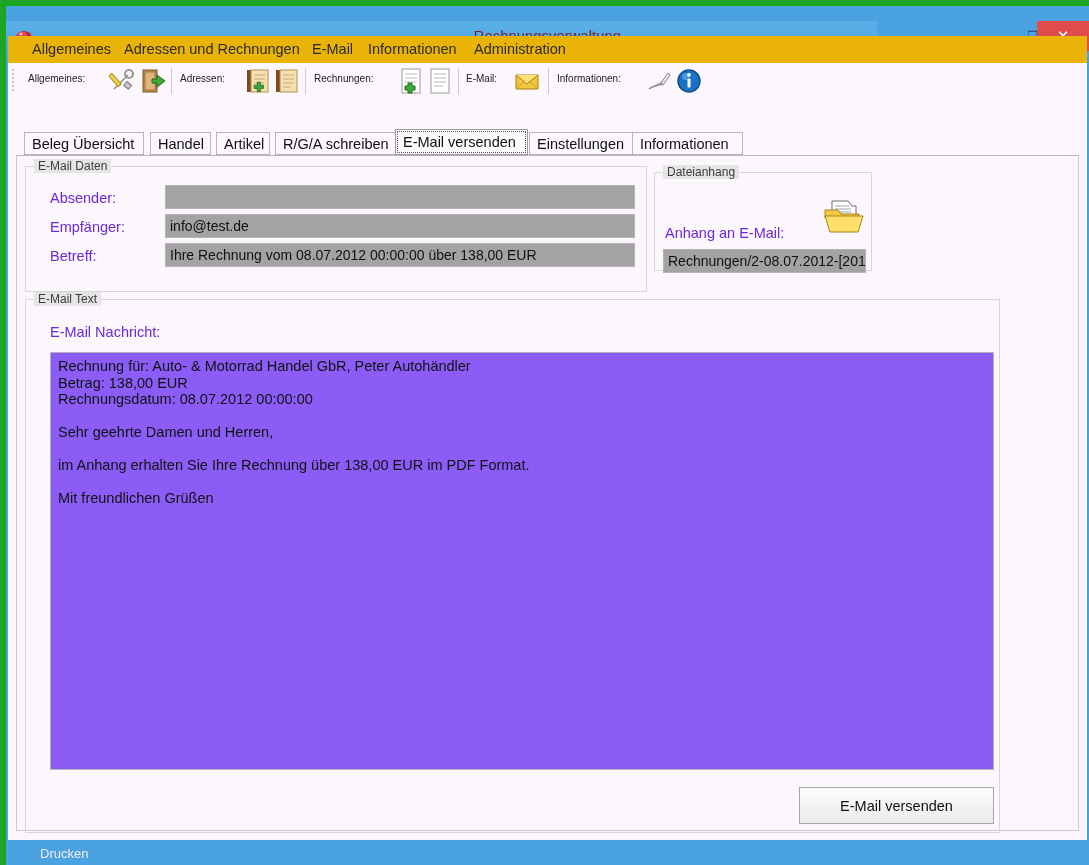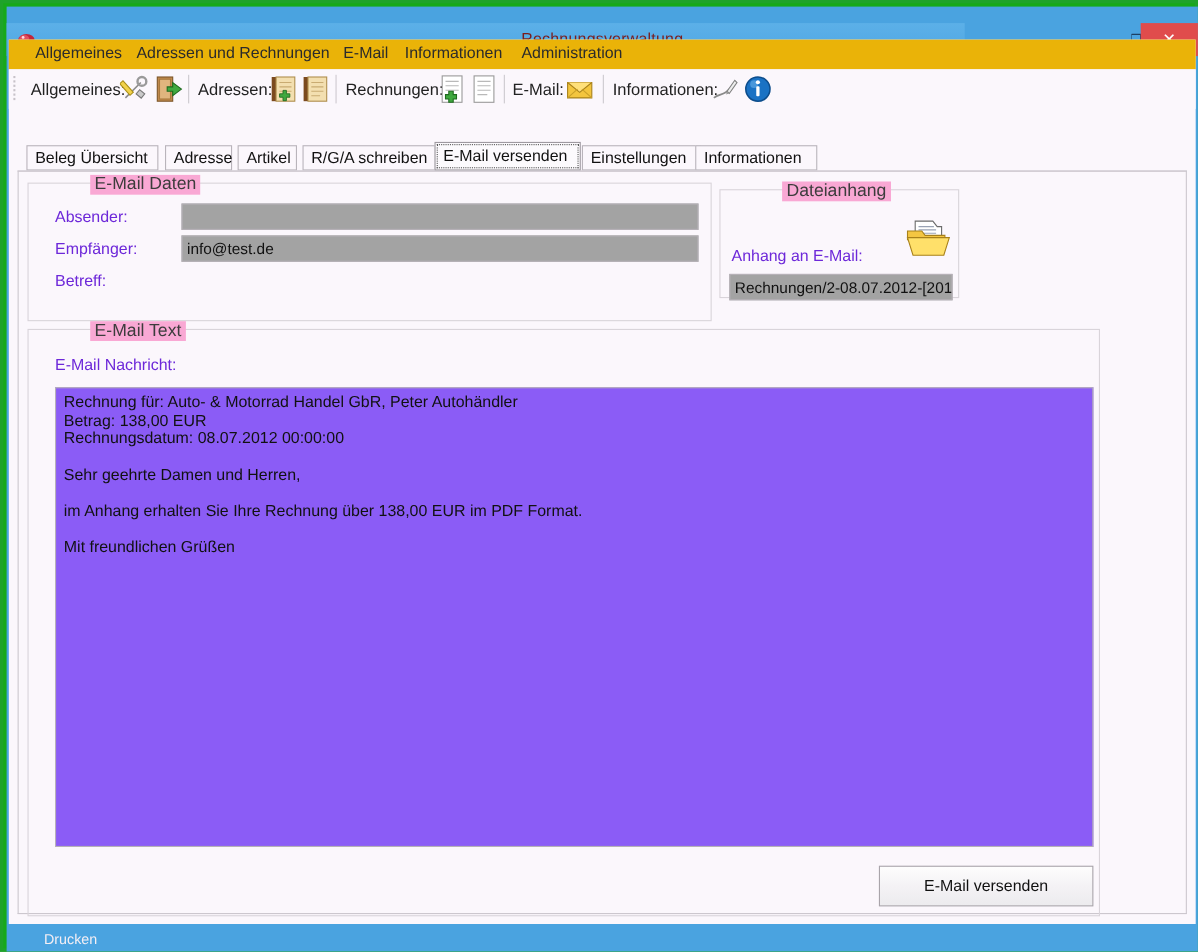--- a/index.html
+++ b/index.html
@@ -121,21 +121,21 @@
     background: #fbf7fc;
   }
   #grip-dots {
     position: absolute;
     left: 4px; top: 6px;
     width: 4px; height: 24px;
   }
   .tb-label {
     position: absolute;
     top: 10px;
-    font-size: 15px;
+    font-size: 10px;
     color: #222;
     white-space: nowrap;
   }
   .tb-icon {
     position: absolute;
     top: 4px;
     width: 28px;
     height: 28px;
   }
   .tb-sep {
@@ -193,26 +193,25 @@
   .groupbox {
     position: absolute;
     border: 1px solid #d9d4da;
     box-sizing: border-box;
     background: transparent;
   }
   .gb-title {
     position: absolute;
     top: -8px;
     left: 8px;
-    background: #f9a8d4;
+    background: #e5e5e5;
     padding: 0 4px;
-    font-size: 16px;
+    font-size: 12px;
     color: #3c3c3c;
     white-space: nowrap;
-    margin-left: 48px;
   }
 
   
   .field-label {
     position: absolute;
     font-size: 14.5px;
     color: #6d28d9;
     white-space: nowrap;
   }
   .textbox {
@@ -411,40 +410,41 @@
           <span class="tb-icon" style="left: 667px;"><svg width="28" height="28" viewBox="0 0 28 28">
               <circle cx="14" cy="14" r="11" fill="#1a72c4" stroke="#0d4d8c" stroke-width="1.4"></circle>
               <circle cx="10.5" cy="9.5" r="3.5" fill="#6fb6ee" opacity=".55"></circle>
               <rect x="12.5" y="11.5" width="3" height="9" rx="1" fill="#ffffff"></rect>
               <circle cx="14" cy="7.8" r="1.9" fill="#ffffff"></circle>
             </svg></span>
         </div>
 
       <div id="tabstrip">
           <div class="tab" style="left: 8px; width: 120px;">Beleg Übersicht</div>
-          <div class="tab" style="left: 134px; width: 61px;">Adresse</div>
+          <div class="tab" style="left: 134px; width: 61px;">Handel</div>
           <div class="tab" style="left: 200px; width: 54px;">Artikel</div>
           <div class="tab" style="left: 259px; width: 121px;">R/G/A schreiben</div>
           <div class="tab selected" style="left: 379px; width: 133px;">E-Mail versenden</div>
           <div class="tab" style="left: 513px; width: 108px;">Einstellungen</div>
           <div class="tab" style="left: 616px; width: 111px;">Informationen</div>
         </div>
 
       <div id="tabpage">
 
         <div class="groupbox" style="left:8px; top:10px; width:622px; height:126px;">
           <span class="gb-title">E-Mail Daten</span>
 
           <span class="field-label" style="left:24px; top:23px;">Absender:</span>
           <div class="textbox" style="left:139px; top:18px; width:470px; height:24px;"></div>
 
           <span class="field-label" style="left:24px; top:52px;">Empfänger:</span>
           <div class="textbox" style="left:139px; top:47px; width:470px; height:24px;">info@test.de</div>
 
           <span class="field-label" style="left:24px; top:81px;text-align:center;">Betreff:</span>
+          <div class="textbox" style="left:139px; top:76px; width:470px; height:24px;">Ihre Rechnung vom 08.07.2012 00:00:00 über 138,00 EUR</div>
         </div>
 
         <div class="groupbox" style="left:637px; top:16px; width:218px; height:99px;">
           <span class="gb-title">Dateianhang</span>
 
           <span style="position:absolute; left:167px; top:23px;">
             <svg width="44" height="40" viewBox="0 0 44 40">
               <path d="M10 5 h16 l4 5 h4 v16 H10 Z" fill="#ffffff" stroke="#6b6b6b" stroke-width="1"></path>
               <g stroke="#9aa3b5" stroke-width="1">
                 <line x1="13" y1="10" x2="27" y2="10"></line>

